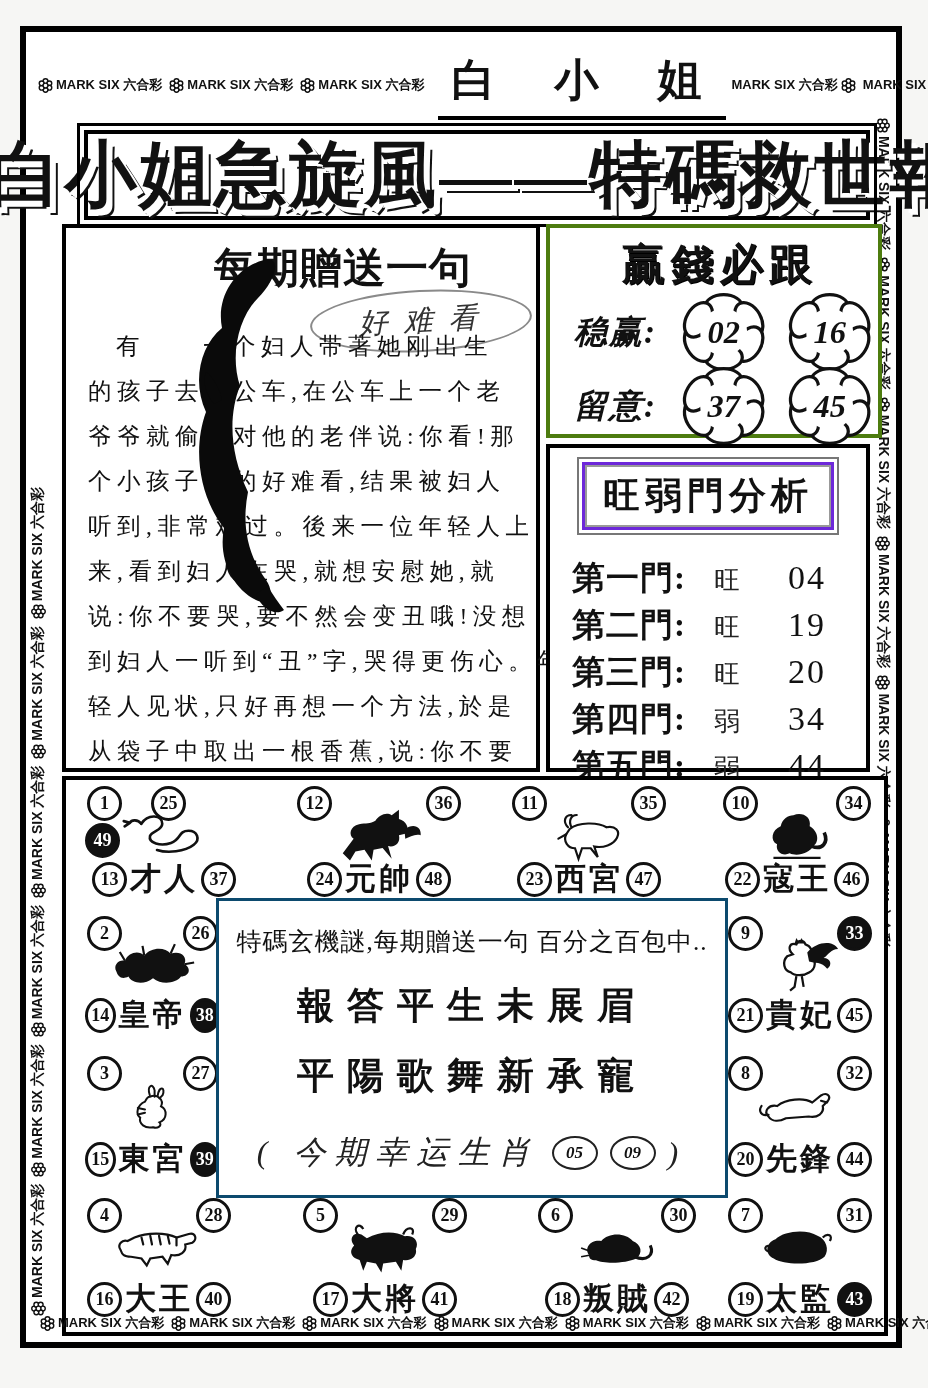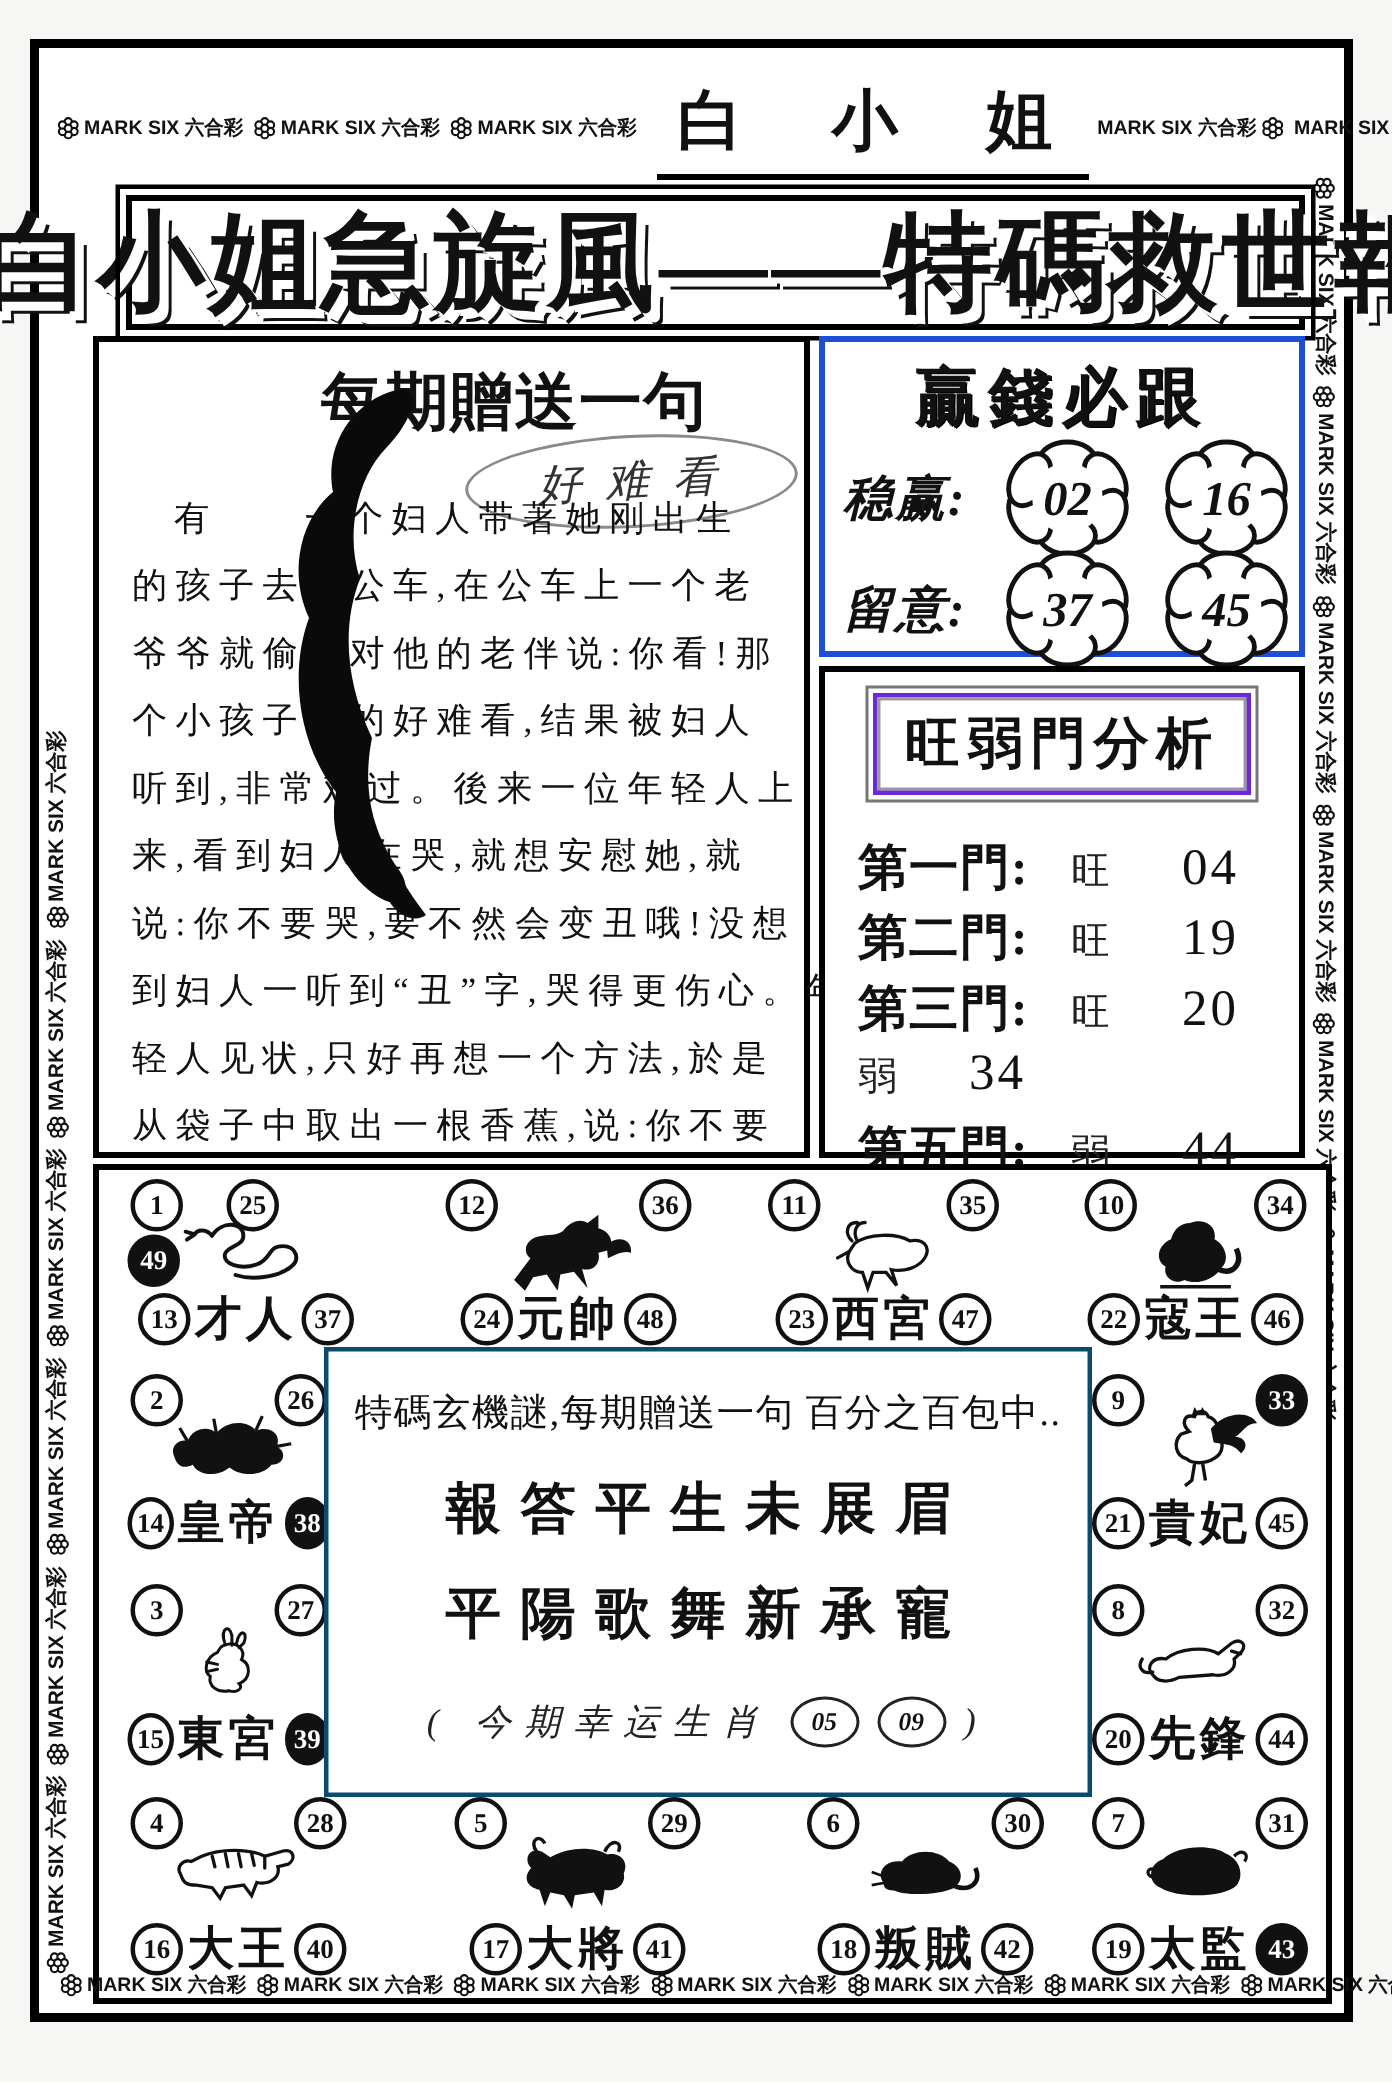--- a/index.html
+++ b/index.html
@@ -33,21 +33,21 @@
   .story-box{position:absolute;left:36px;top:192px;width:470px;height:540px;border:4px solid #000;background:#fff;}
   .story-title{position:absolute;left:148px;top:12px;font-size:42px;font-weight:700;letter-spacing:1px;white-space:nowrap;}
   .story-annot{position:absolute;right:4px;top:62px;width:208px;height:58px;border:2px solid #8a8a8a;
                border-radius:50%;display:flex;align-items:center;justify-content:center;transform:rotate(-3deg);
                font-style:italic;font-size:29px;letter-spacing:16px;color:#333;padding-left:10px;}
   .story-lines{position:absolute;left:22px;top:96px;right:14px;}
   .story-line{font-size:23.5px;letter-spacing:5.5px;line-height:45px;white-space:nowrap;}
   .ink-blot{position:absolute;left:78px;top:26px;pointer-events:none;}
 
   
-  .follow-box{position:absolute;left:520px;top:192px;width:316px;height:206px;border:4px solid #1d4ed8;background:#fff;}
+  .follow-box{position:absolute;left:520px;top:192px;width:316px;height:206px;border:4px solid #4d7c0f;background:#fff;padding-left:12px;}
   .follow-title{text-align:center;font-size:43px;font-weight:900;letter-spacing:6px;margin-top:8px;
                 text-shadow:1px 1px 0 #000;}
   .follow-row{display:flex;align-items:center;margin:2px 0 0 12px;height:72px;}
   .follow-label{font-size:33px;font-weight:900;font-style:italic;width:96px;letter-spacing:2px;}
   .flower-badge{margin-left:8px;}
 
   
   .strength-box{position:absolute;left:520px;top:412px;width:316px;height:320px;border:4px solid #000;background:#fff;}
   .plaque{margin:14px auto 0;width:246px;border:3px solid #6d28d9;outline:2px solid #777;outline-offset:3px;
           text-align:center;font-size:37px;font-weight:700;letter-spacing:5px;padding:6px 0;
@@ -70,21 +70,21 @@
   .animal{position:absolute;left:50%;top:22px;transform:translateX(-50%);}
   .cell-bottom{position:absolute;left:0;right:0;bottom:0;display:flex;align-items:center;justify-content:center;gap:1px;}
   .zname{font-size:31px;font-weight:700;letter-spacing:3px;padding:0 2px;white-space:nowrap;}
 
   
   .mystery-box{position:absolute;left:150px;top:118px;width:506px;height:294px;border:3px solid #0c4a6e;background:#fff;}
   .mystery-intro{position:absolute;top:24px;left:0;right:0;text-align:center;font-size:25px;letter-spacing:1px;white-space:nowrap;}
   .poem{position:absolute;left:0;right:0;text-align:center;font-size:37px;font-weight:900;letter-spacing:13px;white-space:nowrap;}
   .poem1{top:80px;} .poem2{top:150px;}
   .lucky-row{position:absolute;top:230px;left:0;right:0;display:flex;align-items:center;justify-content:center;gap:12px;}
-  .lucky-text{font-style:italic;font-size:24px;letter-spacing:9px;color:#222;}
+  .lucky-text{font-style:italic;font-size:32px;letter-spacing:9px;color:#222;}
   .lucky-badge{border:2px solid #222;border-radius:50%;min-width:42px;height:30px;display:flex;align-items:center;
                justify-content:center;font-style:italic;font-size:17px;font-weight:700;}
 </style>
 </head>
 <body>
 
 <div class="page">
 
   <div class="masthead">
     <span class="unit-group">
@@ -409,20 +409,21 @@
           <span class="s-label">第二門:</span>
           <span class="s-status">旺</span>
           <span class="s-num">19</span>
         </div>
       <div class="strength-row">
           <span class="s-label">第三門:</span>
           <span class="s-status">旺</span>
           <span class="s-num">20</span>
         </div>
       <div class="strength-row">
+          <span class="s-label">第四門:</span>
           <span class="s-status">弱</span>
           <span class="s-num">34</span>
         </div>
       <div class="strength-row">
           <span class="s-label">第五門:</span>
           <span class="s-status">弱</span>
           <span class="s-num">44</span>
         </div>
     </div>
   </div>

